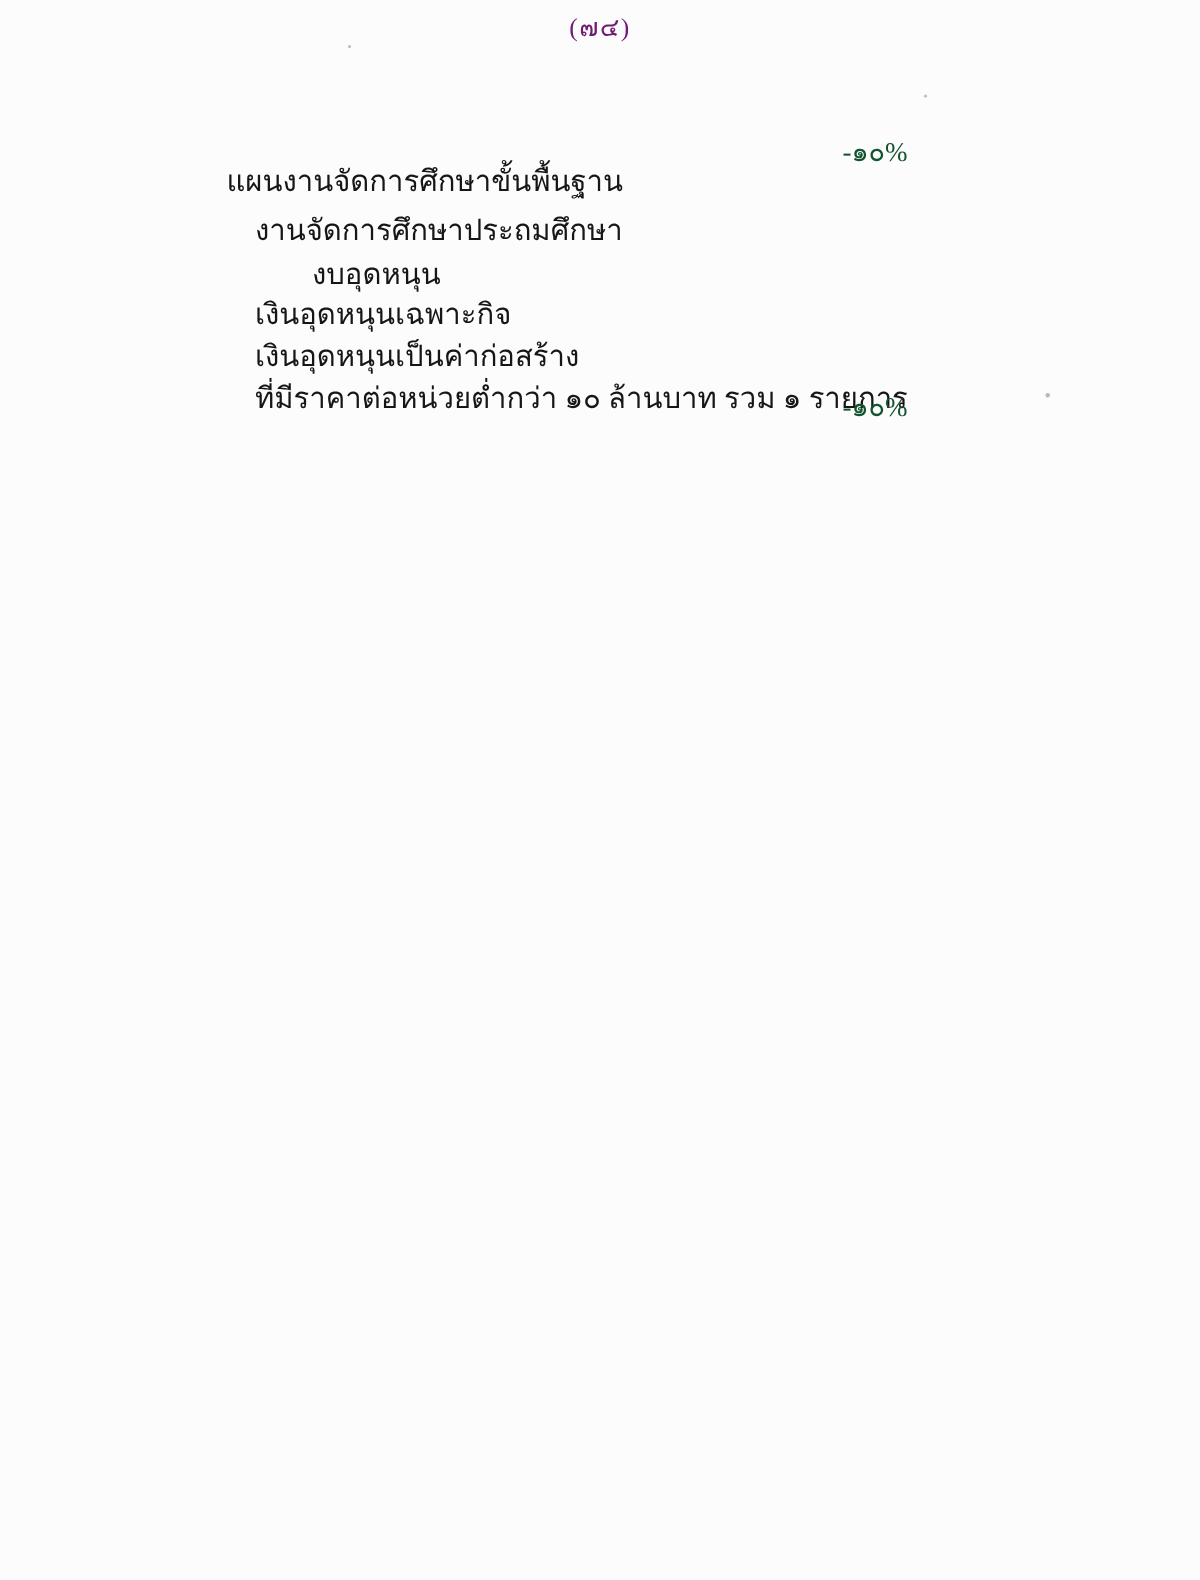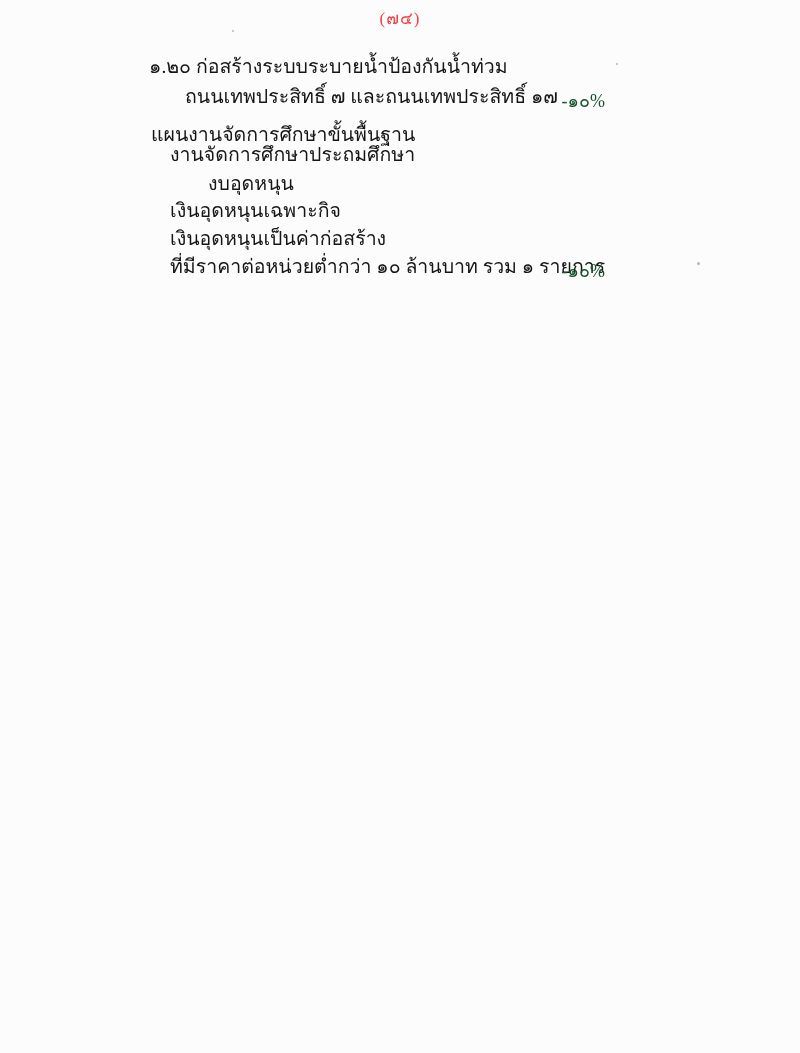--- a/index.html
+++ b/index.html
@@ -19,42 +19,42 @@
     -webkit-font-smoothing: antialiased;
   }
   .page-number {
     position: absolute;
     top: 4px;
     left: 0;
     width: 100%;
     text-align: center;
     font-size: 17px;
     letter-spacing: 1px;
-    color: #ef4444;
+    color: #701a75;
   }
   .doc-line {
     position: absolute;
     font-size: 19.5px;
     line-height: 26px;
     white-space: nowrap;
     color: #161616;
   }
   .value-cell {
     position: absolute;
     right: 195px;
     width: 80px;
     text-align: right;
     font-size: 18px;
     color: #14532d;
   }
   
   .l1 { top: 54px;  left: 149px; }
   .l2 { top: 84px;  left: 185px; }
   .v2 { top: 86px; }
-  .l3 { top: 122px; left: 151px; }
+  .l3 { top: 109px; left: 151px; font-family: Liberation Mono, monospace; }
   .l4 { top: 142px; left: 170px; font-family: Liberation Serif, serif; }
   .l5 { top: 171px; left: 160px; margin-left: 48px; }
   .l6 { top: 198px; left: 170px; }
   .l7 { top: 226px; left: 170px; }
   .l8 { top: 254px; left: 170px; text-align: center; }
   .v8 { top: 256px; }
   
   .speckle {
     position: absolute;
     border-radius: 50%;
@@ -64,23 +64,21 @@
   .sp2 { top: 30px;  left: 232px; width: 2px; height: 2px; }
   .sp3 { top: 63px;  left: 616px; width: 2px; height: 2px; }
 </style>
 </head>
 <body>
 
 <div class="page">
 
   <div class="page-number">(๗๔)</div>
 
-  <div class="doc-line l1">๑.๒๐ ก่อสร้างระบบระบายน้ำป้องกันน้ำท่วม</div>
 
-  <div class="doc-line l2">ถนนเทพประสิทธิ์ ๗ และถนนเทพประสิทธิ์ ๑๗</div>
   <div class="value-cell v2">-๑๐%</div>
 
   <div class="doc-line l3">แผนงานจัดการศึกษาขั้นพื้นฐาน</div>
 
   <div class="doc-line l4">งานจัดการศึกษาประถมศึกษา</div>
 
   <div class="doc-line l5">งบอุดหนุน</div>
 
   <div class="doc-line l7">เงินอุดหนุนเป็นค่าก่อสร้าง</div>
 

